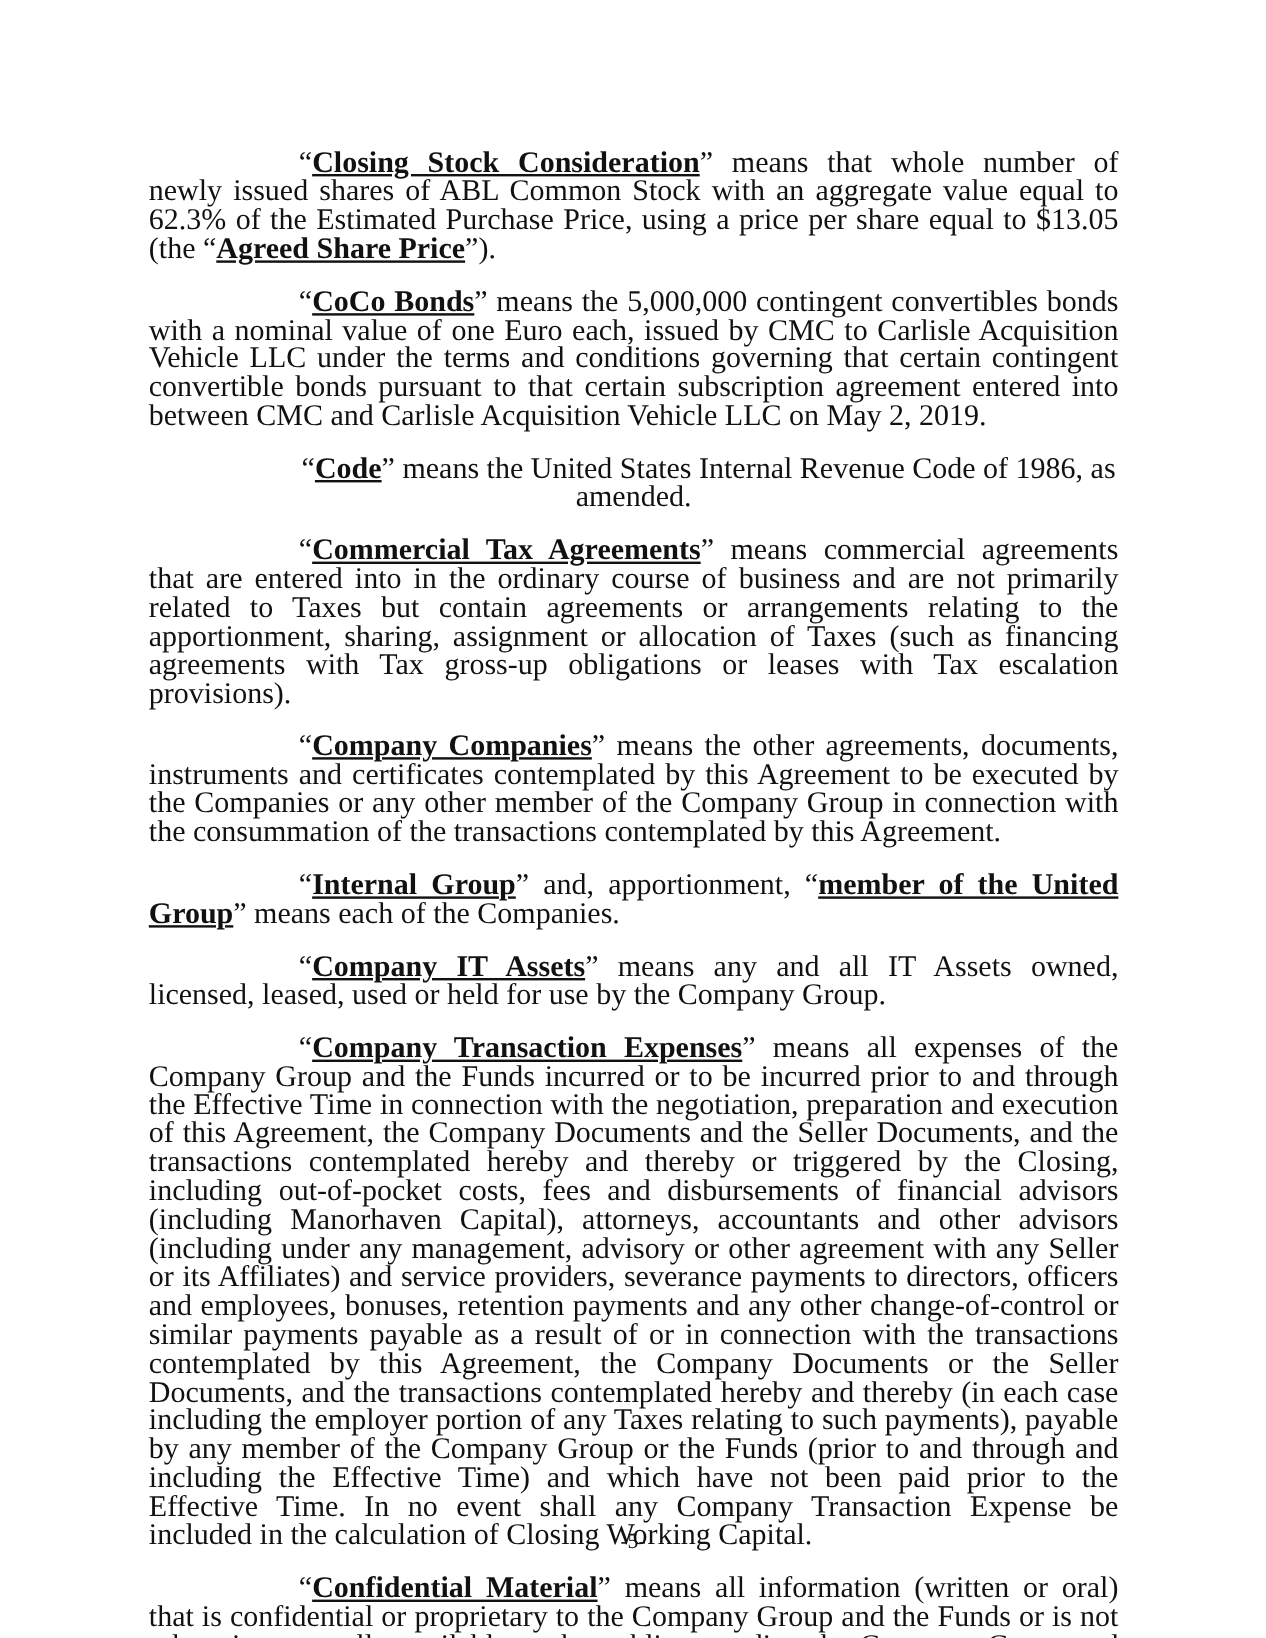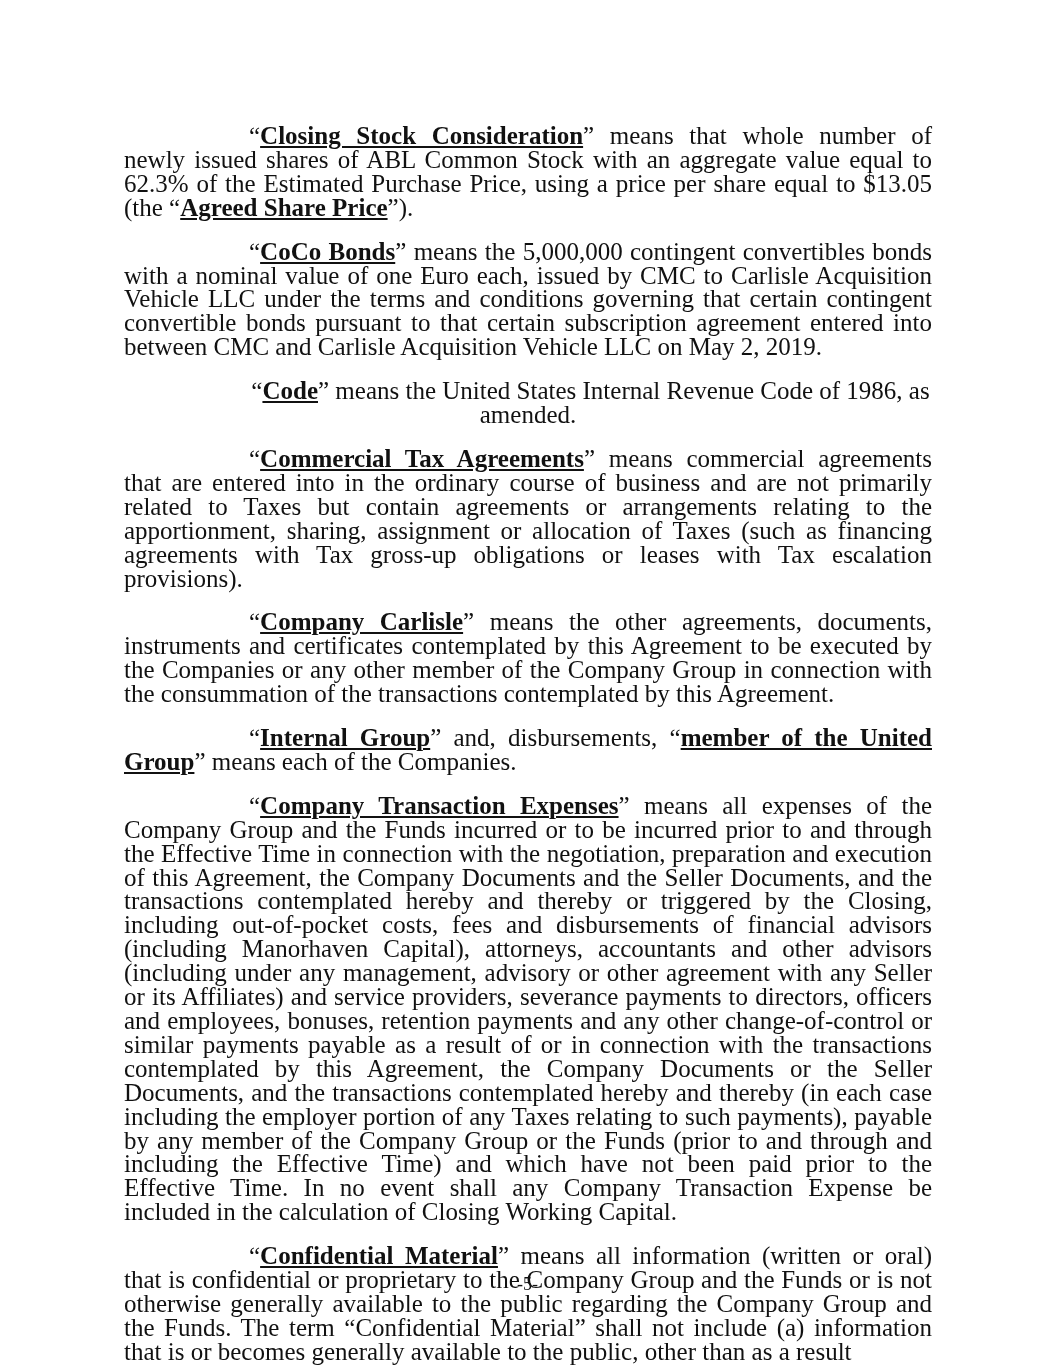--- a/index.html
+++ b/index.html
@@ -52,24 +52,25 @@
 <div class="page">
 
   <p class="para"><span>“</span><span class="term">Closing Stock Consideration</span><span>”</span><span> means that whole number of newly issued shares of ABL Common Stock with an aggregate value equal to 62.3% of the Estimated Purchase Price, using a price per share equal to $13.05 (the “</span><span class="term">Agreed Share Price</span><span>”).</span></p>
 
   <p class="para"><span>“</span><span class="term">CoCo Bonds</span><span>”</span><span> means the 5,000,000 contingent convertibles bonds with a nominal value of one Euro each, issued by CMC to Carlisle Acquisition Vehicle LLC under the terms and conditions governing that certain contingent convertible bonds pursuant to that certain subscription agreement entered into between CMC and Carlisle Acquisition Vehicle LLC on May 2, 2019.</span></p>
 
   <p class="para single-line"><span>“</span><span class="term">Code</span><span>”</span><span> means the United States Internal Revenue Code of 1986, as amended.</span></p>
 
   <p class="para"><span>“</span><span class="term">Commercial Tax Agreements</span><span>”</span><span> means commercial agreements that are entered into in the ordinary course of business and are not primarily related to Taxes but contain agreements or arrangements relating to the apportionment, sharing, assignment or allocation of Taxes (such as financing agreements with Tax gross-up obligations or leases with Tax escalation provisions).</span></p>
 
-  <p class="para"><span>“</span><span class="term">Company Carlisle</span><span>”</span><span> means the other agreements, documents, instruments and certificates contemplated by this Agreement to be executed by the Companies or any other member of the Company Group in connection with the consummation of the transactions contemplated by this Agreement.</span></p>
+  <p class="para"><span>“</span><span class="term">Company Companies</span><span>”</span><span> means the other agreements, documents, instruments and certificates contemplated by this Agreement to be executed by the Companies or any other member of the Company Group in connection with the consummation of the transactions contemplated by this Agreement.</span></p>
 
-  <p class="para"><span>“</span><span class="term">Internal Group</span><span>”</span><span> and, disbursements, “</span><span class="term">member of the United Group</span><span>” means each of the Companies.</span></p>
+  <p class="para"><span>“</span><span class="term">Internal Group</span><span>”</span><span> and, apportionment, “</span><span class="term">member of the United Group</span><span>” means each of the Companies.</span></p>
 
+  <p class="para"><span>“</span><span class="term">Company IT Assets</span><span>”</span><span> means any and all IT Assets owned, licensed, leased, used or held for use by the Company Group.</span></p>
 
   <p class="para"><span>“</span><span class="term">Company Transaction Expenses</span><span>”</span><span> means all expenses of the Company Group and the Funds incurred or to be incurred prior to and through the Effective Time in connection with the negotiation, preparation and execution of this Agreement, the Company Documents and the Seller Documents, and the transactions contemplated hereby and thereby or triggered by the Closing, including out-of-pocket costs, fees and disbursements of financial advisors (including Manorhaven Capital), attorneys, accountants and other advisors (including under any management, advisory or other agreement with any Seller or its Affiliates) and service providers, severance payments to directors, officers and employees, bonuses, retention payments and any other change-of-control or similar payments payable as a result of or in connection with the transactions contemplated by this Agreement, the Company Documents or the Seller Documents, and the transactions contemplated hereby and thereby (in each case including the employer portion of any Taxes relating to such payments), payable by any member of the Company Group or the Funds (prior to and through and including the Effective Time) and which have not been paid prior to the Effective Time. In no event shall any Company Transaction Expense be included in the calculation of Closing Working Capital.</span></p>
 
   <p class="para"><span>“</span><span class="term">Confidential Material</span><span>”</span><span> means all information (written or oral) that is confidential or proprietary to the Company Group and the Funds or is not otherwise generally available to the public regarding the Company Group and the Funds.  The term “Confidential Material” shall not include (a) information that is or becomes generally available to the public, other than as a result</span></p>
 
 </div>
 
 <div class="page-number">-5-</div>
 
 </body></html>

